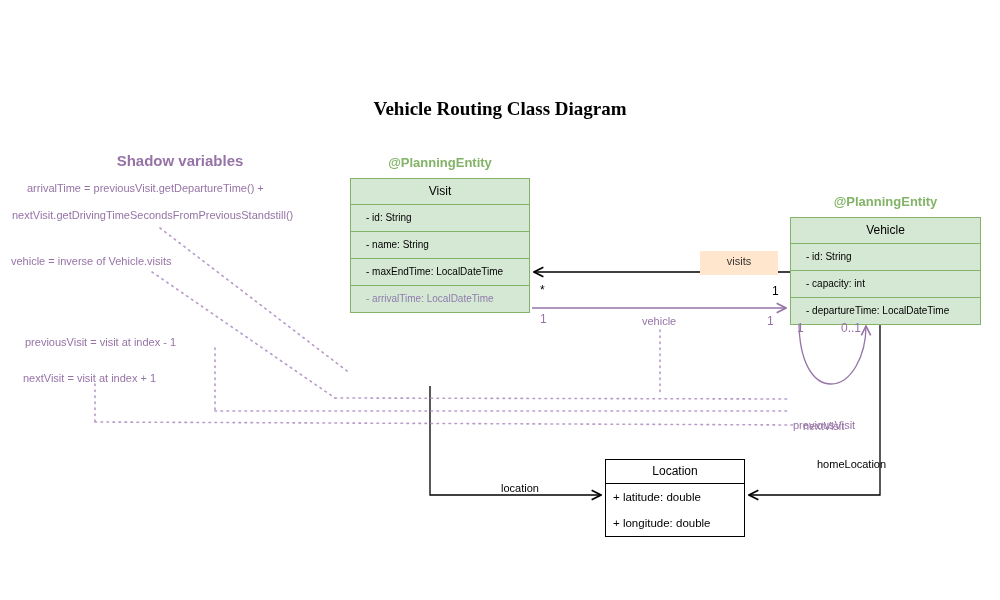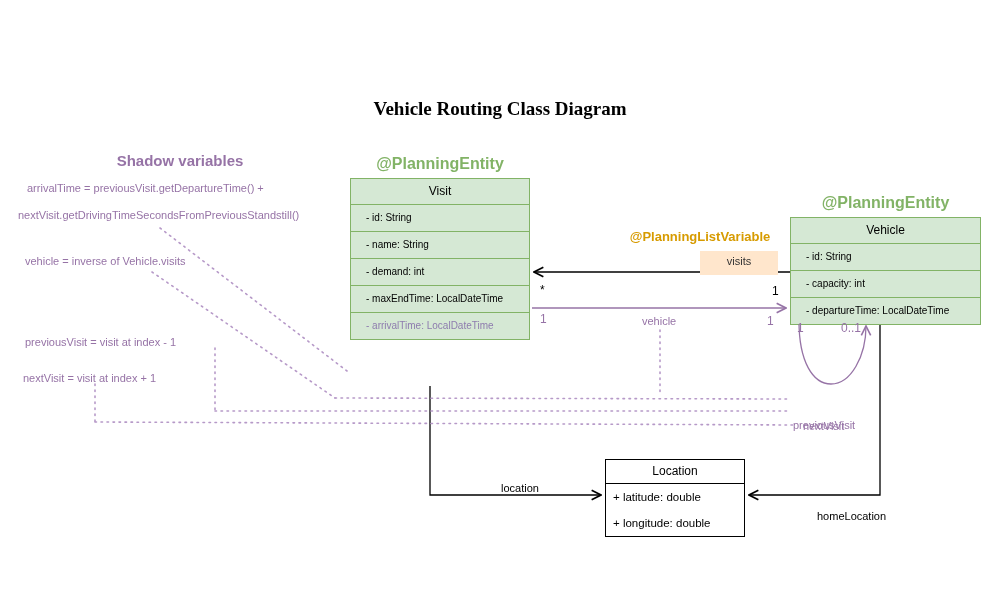--- a/index.html
+++ b/index.html
@@ -4,21 +4,21 @@
 <style>
   html,body{margin:0;padding:0;background:#fff;}
   #canvas{
     position:relative;width:1000px;height:600px;background:#ffffff;overflow:hidden;
     font-family:"Liberation Sans","DejaVu Sans",sans-serif;color:#000;
   }
   .abs{position:absolute;}
   .title{top:98px;left:0;width:1000px;text-align:center;font-size:19px;font-weight:bold;font-family:Liberation Serif, serif;}
   .shadow-heading{top:152px;left:90px;width:180px;text-align:center;font-size:15px;font-weight:bold;color:#9673a6;}
   .shadow-line{font-size:11px;color:#9673a6;white-space:nowrap;}
-  .stereotype-green{font-size:16px;font-weight:bold;color:#82b366;text-align:center;}
+  .stereotype-green{font-size:13px;font-weight:bold;color:#82b366;text-align:center;}
   .stereotype-orange{font-size:13px;font-weight:bold;color:#d79b00;text-align:center;}
   .uml-class{position:absolute;border:1px solid #82b366;background:#d5e8d4;box-sizing:border-box;}
   .uml-class .uml-header{height:25px;line-height:25px;text-align:center;font-size:12px;}
   .uml-class .uml-row{height:26px;line-height:26px;border-top:1px solid #82b366;padding-left:15px;font-size:10px;white-space:nowrap;overflow:hidden;}
   .uml-row.shadow-attr{color:#8e7cae;}
   .uml-plain{position:absolute;border:1px solid #000;background:#fff;box-sizing:border-box;}
   .uml-plain .uml-header{height:23px;line-height:23px;text-align:center;font-size:12px;border-bottom:1px solid #000;}
   .uml-plain .uml-row{height:26px;line-height:26px;padding-left:7px;font-size:11.5px;white-space:nowrap;}
   .edge-label{font-size:11px;white-space:nowrap;}
   .edge-label.purple{color:#9673a6;}
@@ -61,61 +61,59 @@
       <path d="M95,384 L95,422"></path>
       <path d="M95,422 L796,425"></path>
       <path d="M660,330 L660,393"></path>
     </g>
   </svg>
 
   <div class="abs title">Vehicle Routing Class Diagram</div>
 
   <div class="abs shadow-heading">Shadow variables</div>
   <div class="abs shadow-line" style="top:182px;left:27px;">arrivalTime = previousVisit.getDepartureTime() +</div>
-  <div class="abs shadow-line" style="top:209px;left:18px;">nextVisit.getDrivingTimeSecondsFromPreviousStandstill()</div>
-  <div class="abs shadow-line" style="top:255px;left:25px;">vehicle = inverse of Vehicle.visits</div>
+  <div class="abs shadow-line" style="top:209px;left:12px;">nextVisit.getDrivingTimeSecondsFromPreviousStandstill()</div>
+  <div class="abs shadow-line" style="top:255px;left:11px;">vehicle = inverse of Vehicle.visits</div>
   <div class="abs shadow-line" style="top:336px;left:25px;">previousVisit = visit at index - 1</div>
   <div class="abs shadow-line" style="top:372px;left:23px;">nextVisit = visit at index + 1</div>
 
   <div class="abs stereotype-green" style="top:155px;left:350px;width:180px;">@PlanningEntity</div>
   <div class="uml-class" style="top:178px;left:350px;width:180px;">
     <div class="uml-header">Visit</div>
     <div class="uml-row">- id: String</div>
     <div class="uml-row">- name: String</div>
-    <div class="uml-row">- demand: int</div>
     <div class="uml-row">- maxEndTime: LocalDateTime</div>
     <div class="uml-row shadow-attr">- arrivalTime: LocalDateTime</div>
   </div>
 
   <div class="abs stereotype-green" style="top:194px;left:790px;width:191px;">@PlanningEntity</div>
   <div class="uml-class" style="top:217px;left:790px;width:191px;">
     <div class="uml-header">Vehicle</div>
     <div class="uml-row">- id: String</div>
     <div class="uml-row">- capacity: int</div>
     <div class="uml-row">- departureTime: LocalDateTime</div>
   </div>
 
   <div class="uml-plain" style="top:459px;left:605px;width:140px;">
     <div class="uml-header">Location</div>
     <div class="uml-row">+ latitude: double</div>
     <div class="uml-row">+ longitude: double</div>
   </div>
 
-  <div class="abs stereotype-orange" style="top:229px;left:610px;width:180px;">@PlanningListVariable</div>
   <div class="abs badge-visits">visits</div>
 
   <div class="abs mult" style="top:283px;left:540px;">*</div>
   <div class="abs mult" style="top:284px;left:772px;">1</div>
 
   <div class="abs mult purple" style="top:312px;left:540px;">1</div>
   <div class="abs edge-label purple" style="top:315px;left:642px;">vehicle</div>
   <div class="abs mult purple" style="top:314px;left:767px;">1</div>
 
   <div class="abs mult purple" style="top:321px;left:797px;">1</div>
   <div class="abs mult purple" style="top:321px;left:841px;">0..1</div>
 
   <div class="abs edge-label purple" style="top:419px;left:793px;">previousVisit</div>
   <div class="abs edge-label purple" style="top:420px;left:803px;">nextVisit</div>
 
   <div class="abs edge-label" style="top:482px;left:501px;">location</div>
-  <div class="abs edge-label" style="top:510px;left:786px;padding-left:31px;">homeLocation</div>
+  <div class="abs edge-label" style="top:458px;left:786px;padding-left:31px;">homeLocation</div>
 
 </div>
 
 </body></html>

